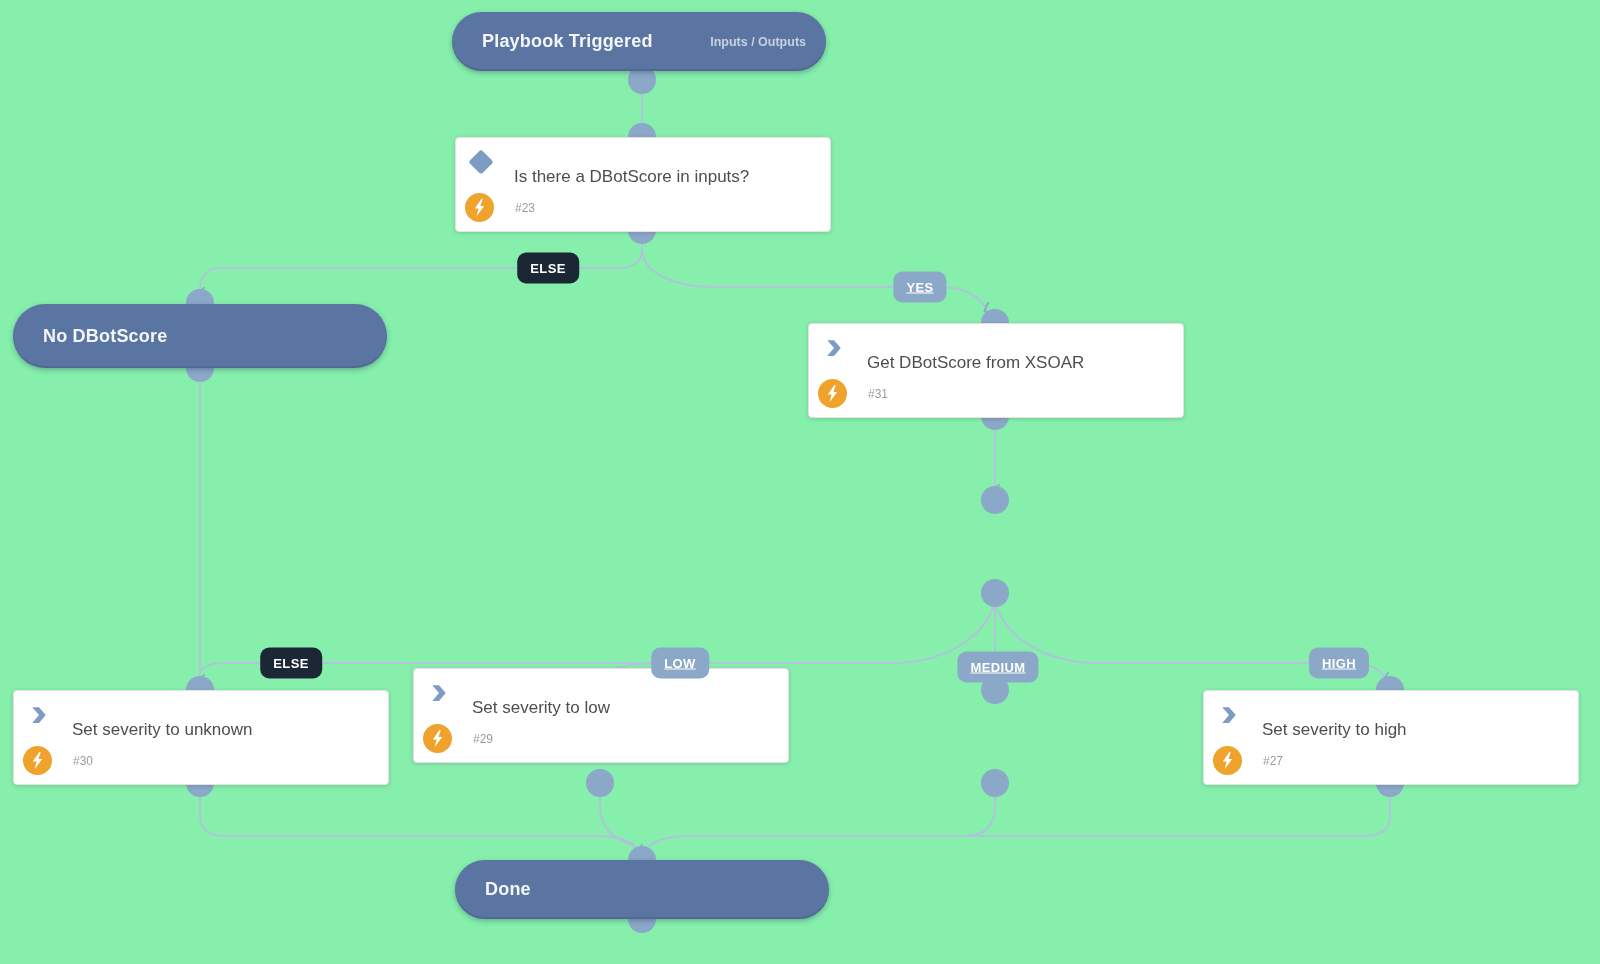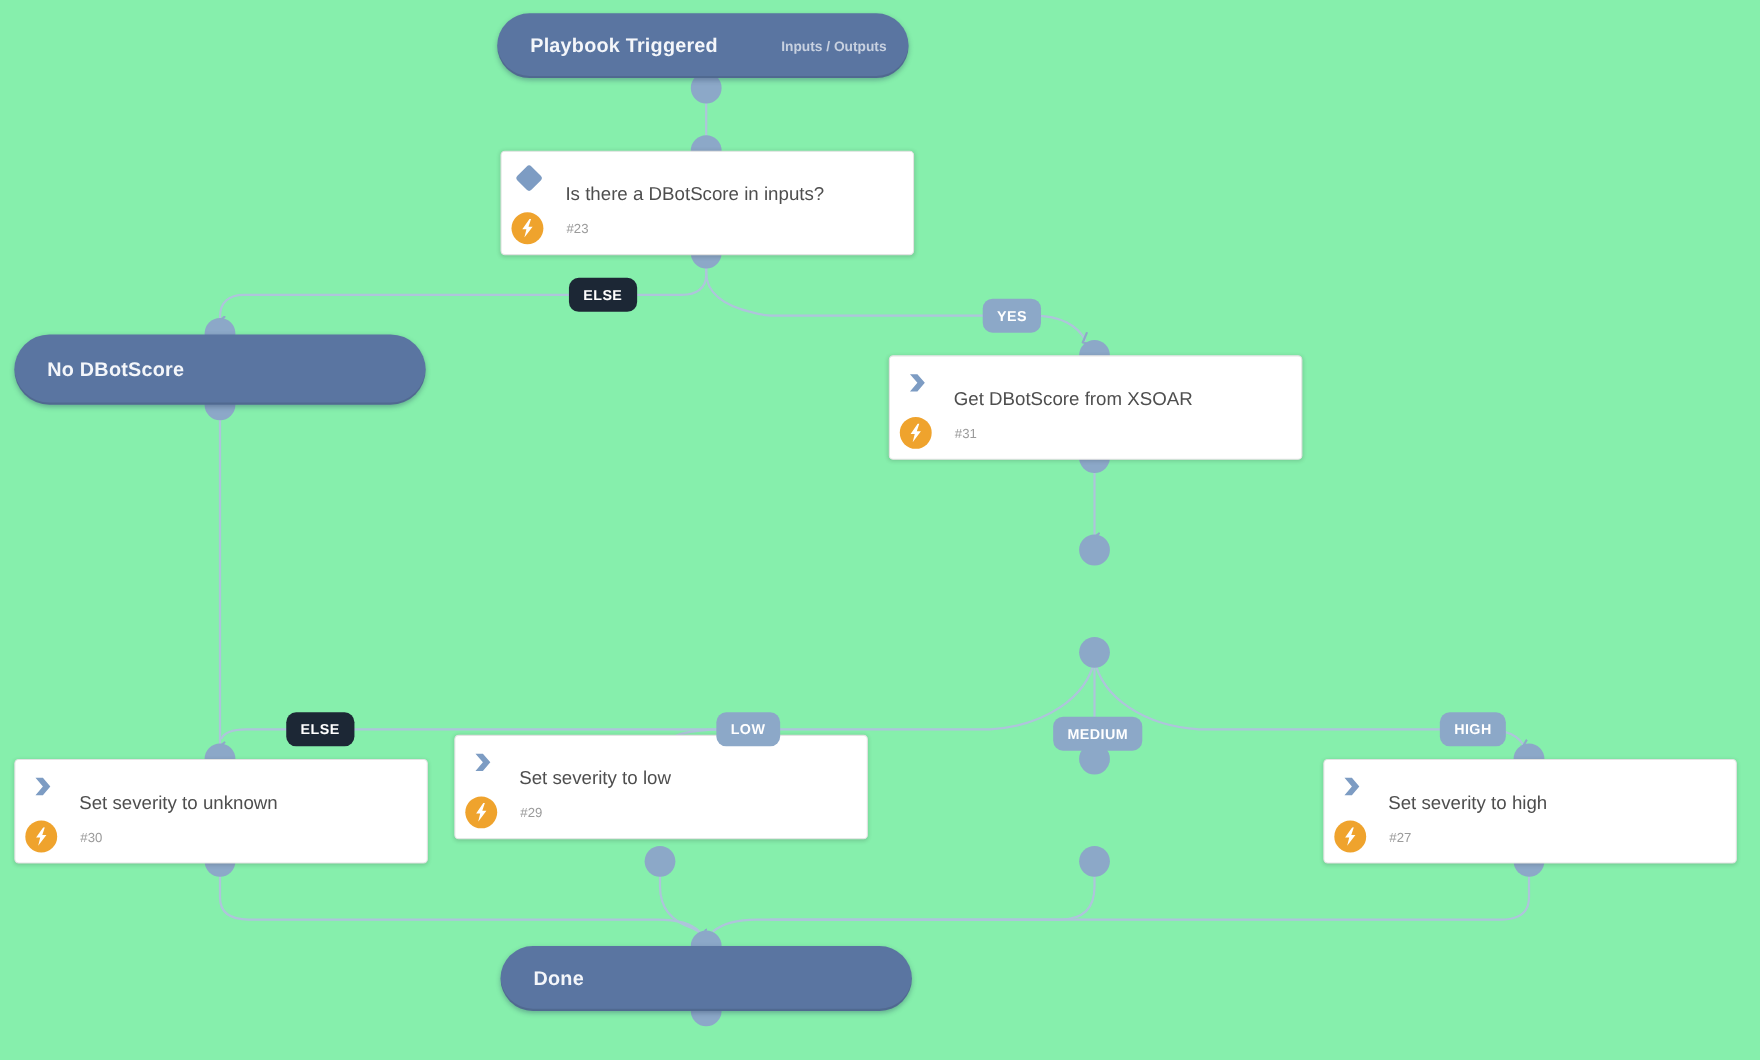--- a/index.html
+++ b/index.html
@@ -24,21 +24,21 @@
         border-radius:3px;transform:rotate(45deg);}
   .chevron-icon{position:absolute;left:16px;top:15px;width:18px;height:18px;}
   .bolt-badge{position:absolute;left:9px;top:55px;width:29px;height:29px;border-radius:50%;
         background:#EFA32D;display:flex;align-items:center;justify-content:center;}
   .task-id{position:absolute;left:59px;top:63px;font-size:12px;color:#9B9B9B;}
 
   
   .badge{position:absolute;transform:translate(-50%,-50%);z-index:3;font-size:13px;font-weight:700;
         color:#ffffff;padding:8px 13px;border-radius:9px;letter-spacing:.4px;white-space:nowrap;}
   .badge.dark{background:#1C2735;}
-  .badge.light{background:#8CA8C8;}
+  .badge.light{background:#8CA8C8;text-decoration:underline;}
 </style>
 </head>
 <body>
 
 <div class="canvas">
 
   <svg class="wires" width="1600" height="964">
     <defs>
       <marker id="arrow" markerWidth="14" markerHeight="14" refX="7" refY="5" orient="auto" markerUnits="userSpaceOnUse">
         <path d="M1,1 L7,8 L13,1" fill="none" stroke="#8FA9C9" stroke-width="2" stroke-linecap="round" stroke-linejoin="round"></path>

